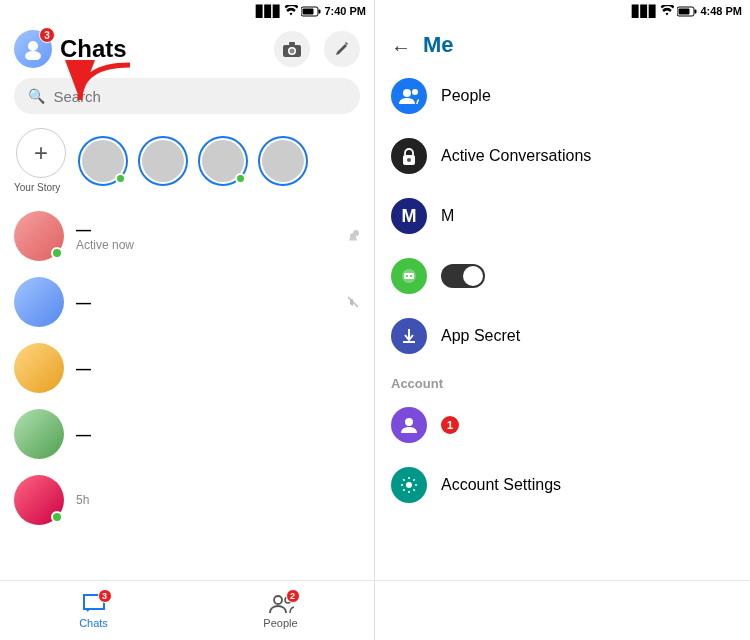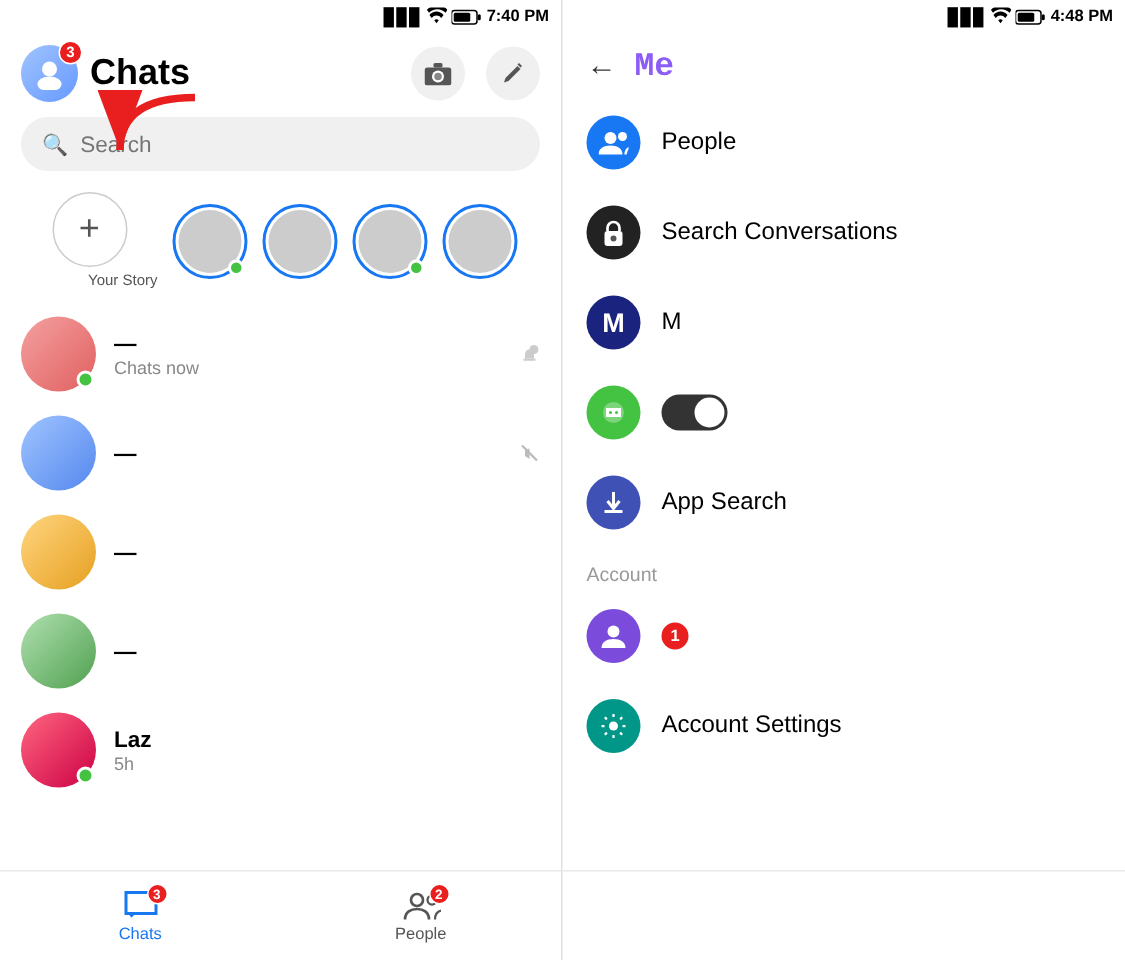--- a/index.html
+++ b/index.html
@@ -110,21 +110,21 @@
     }
     .story-item { display: flex; flex-direction: column; align-items: center; gap: 4px; }
     .story-add {
       width: 50px; height: 50px;
       border-radius: 50%;
       border: 1.5px solid #ccc;
       display: flex; align-items: center; justify-content: center;
       font-size: 24px; color: #555;
       cursor: pointer;
     }
-    .story-label { font-size: 10px; color: #555; text-align: right; width: 54px; overflow: hidden; white-space: nowrap; margin-left: 37px; }
+    .story-label { font-size: 10px; color: #555; text-align: left; width: 54px; overflow: hidden; white-space: nowrap; }
     .story-avatar {
       position: relative;
       width: 50px; height: 50px;
     }
     .story-avatar .ring {
       width: 50px; height: 50px;
       border-radius: 50%;
       border: 2.5px solid #1877f2;
       padding: 2px;
       display: flex; align-items: center; justify-content: center;
@@ -246,21 +246,21 @@
       font-weight: 600;
     }
 
     .me-header {
       display: flex;
       align-items: center;
       gap: 12px;
       padding: 10px 16px 8px;
     }
     .back-arrow { font-size: 20px; cursor: pointer; color: #333; }
-    .me-title { font-size: 22px; font-weight: 700; color: #8b5cf6; font-family: Liberation Mono, monospace; }
+    .me-title { font-size: 22px; font-weight: 700; color: #0369a1; }
 
     .menu-list { flex: 1; overflow-y: auto; }
     .menu-item {
       display: flex;
       align-items: center;
       padding: 12px 16px;
       gap: 14px;
       cursor: pointer;
       position: relative;
     }
@@ -295,21 +295,21 @@
       min-width: 18px; height: 18px;
       border-radius: 9px;
       display: flex; align-items: center; justify-content: center;
       padding: 0 4px;
     }
 
     .section-label {
       padding: 10px 16px 4px;
       font-size: 13px;
       color: #999;
-      font-weight: 400;
+      font-weight: 700;
     }
 
     
     .bg-blue { background: #1877f2; }
     .bg-purple { background: #7b4cdb; }
     .bg-black { background: #222; }
     .bg-darkblue { background: #1a237e; }
     .bg-green { background: #44c242; }
     .bg-indigo { background: #3f51b5; }
     .bg-teal { background: #009688; }
@@ -435,21 +435,21 @@
   </div>
 
   <div class="chat-list">
     <div class="chat-item">
       <div class="chat-av">
         <div class="circle av1"></div>
         <span class="online-dot"></span>
       </div>
       <div class="chat-info">
         <div class="chat-name">— </div>
-        <div class="chat-meta">Chats now</div>
+        <div class="chat-meta">Active now</div>
       </div>
       <div class="chat-right">
         <span class="chat-icon">
           <svg width="14" height="14" viewBox="0 0 14 14">
               <circle cx="10" cy="4" r="3" fill="#ccc"></circle>
               <path d="M4 7a3 3 0 016 0v3H4z" fill="#ccc"></path>
               <rect x="3" y="10" width="8" height="1.5" fill="#ccc"></rect>
             </svg>
         </span>
       </div>
@@ -483,21 +483,20 @@
       <div class="chat-info">
         <div class="chat-name">— </div>
       </div>
     </div>
     <div class="chat-item">
       <div class="chat-av">
         <div class="circle" style="background: linear-gradient(135deg, #ff6680, #cc0044);"></div>
         <span class="online-dot"></span>
       </div>
       <div class="chat-info">
-        <div class="chat-name">Laz</div>
         <div class="chat-meta">5h</div>
       </div>
     </div>
   </div>
 
   <div class="bottom-nav-left">
     <div class="nav-item-left active">
       <div class="nav-icon-wrap">
         <svg width="24" height="22" viewBox="0 0 24 22">
           <path d="M2 2h20v14H2z" rx="2" fill="none" stroke="#1877f2" stroke-width="2"></path>
@@ -565,21 +564,21 @@
 
 
     <div class="menu-item">
       <div class="menu-icon bg-black">
         <svg width="16" height="18" viewBox="0 0 16 18">
             <rect x="2" y="8" width="12" height="10" rx="2" fill="#fff"></rect>
             <path d="M4 8V6a4 4 0 018 0v2" stroke="#fff" stroke-width="1.8" fill="none"></path>
             <circle cx="8" cy="13" r="2" fill="#555"></circle>
           </svg>
       </div>
-      <span class="menu-label">Search Conversations</span>
+      <span class="menu-label">Active Conversations</span>
     </div>
 
     <div class="menu-item">
       <div class="menu-icon bg-darkblue" style="font-size:18px; font-weight:700;">M</div>
       <span class="menu-label">M</span>
     </div>
 
     <div class="menu-item">
       <div class="menu-icon bg-green">
         <svg width="18" height="18" viewBox="0 0 18 18">
@@ -594,21 +593,21 @@
       </div>
     </div>
 
     <div class="menu-item">
       <div class="menu-icon bg-indigo">
         <svg width="16" height="18" viewBox="0 0 16 18">
             <path d="M8 2v10M4 8l4 5 4-5" stroke="#fff" stroke-width="2" fill="none"></path>
             <path d="M2 15h12" stroke="#fff" stroke-width="2"></path>
           </svg>
       </div>
-      <span class="menu-label">App Search</span>
+      <span class="menu-label">App Secret</span>
     </div>
 
     <div class="section-label">Account</div>
 
     <div class="menu-item">
       <div class="menu-icon bg-purple">
         <svg width="18" height="18" viewBox="0 0 18 18">
             <circle cx="9" cy="6" r="4" fill="#fff"></circle>
             <path d="M1 17c0-4 3.5-6 8-6s8 2 8 6" fill="#fff"></path>
           </svg>

